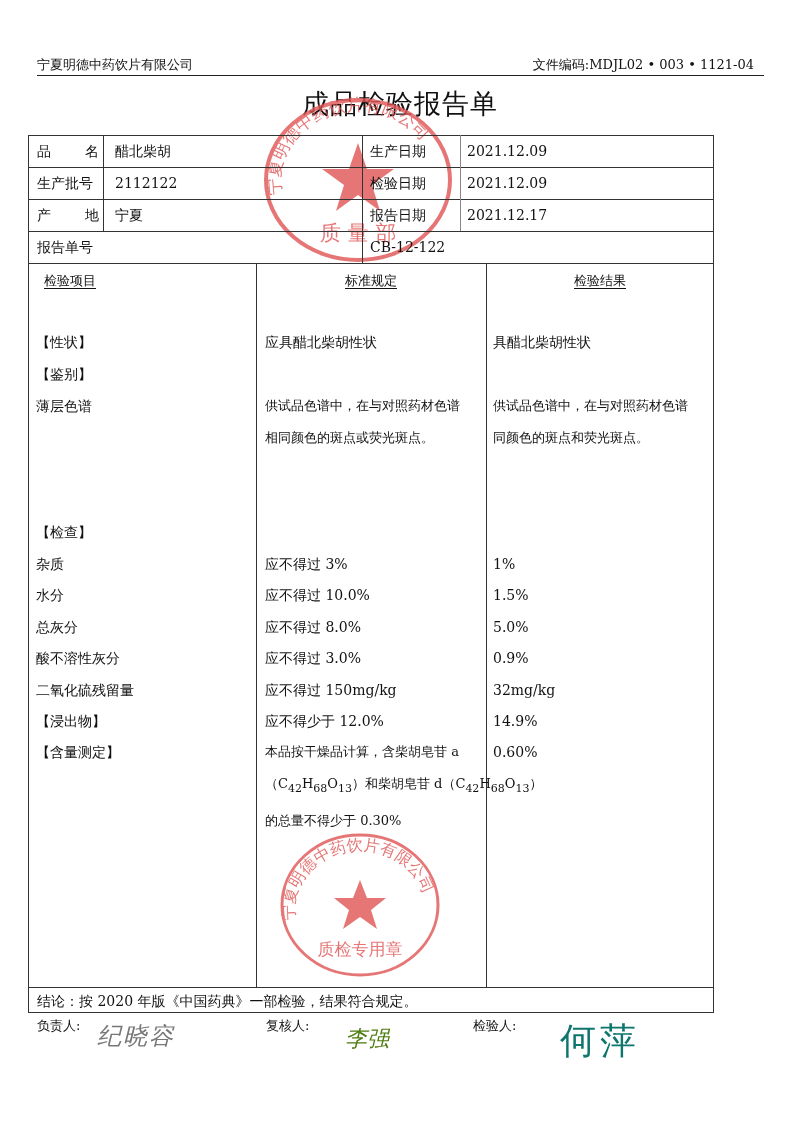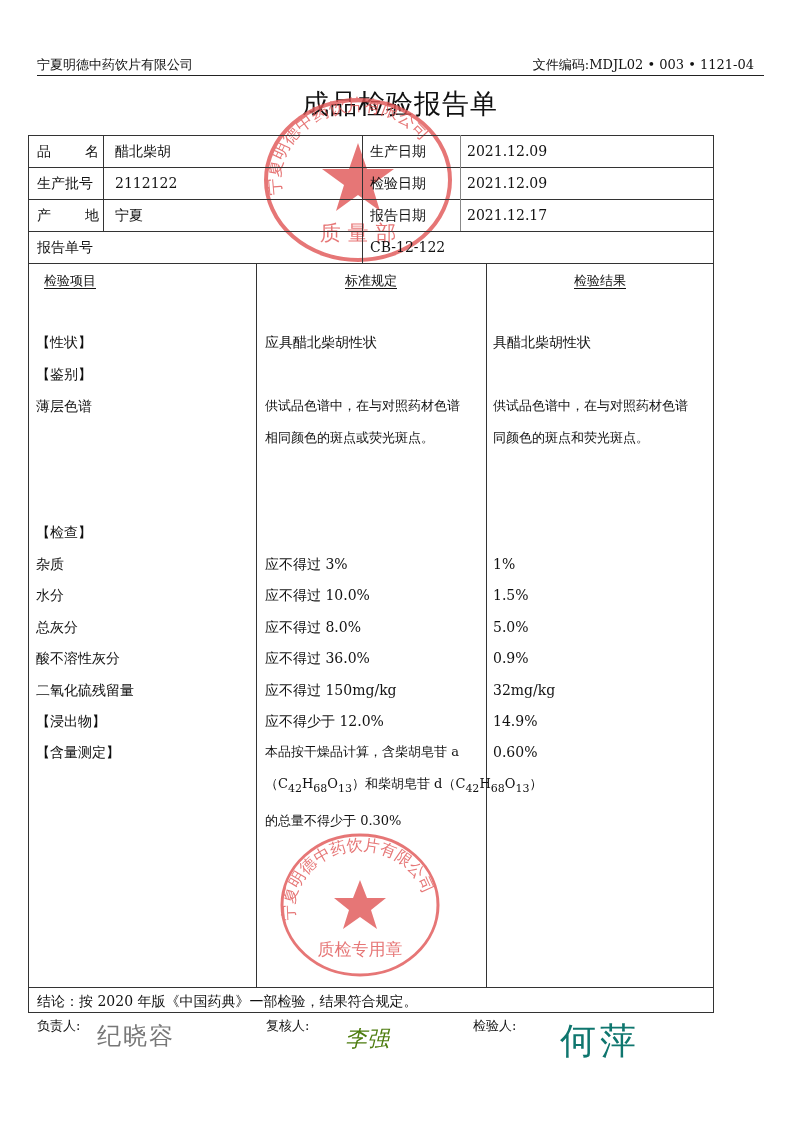--- a/index.html
+++ b/index.html
@@ -113,21 +113,21 @@
 
 <div class="row-text" style="left:36px;top:587px">水分</div>
 <div class="row-text" style="left:265px;top:587px">应不得过 10.0%</div>
 <div class="row-text" style="left:493px;top:587px">1.5%</div>
 
 <div class="row-text" style="left:36px;top:619px">总灰分</div>
 <div class="row-text" style="left:265px;top:619px">应不得过 8.0%</div>
 <div class="row-text" style="left:493px;top:619px">5.0%</div>
 
 <div class="row-text" style="left:36px;top:650px">酸不溶性灰分</div>
-<div class="row-text" style="left:265px;top:650px">应不得过 36.0%</div>
+<div class="row-text" style="left:265px;top:650px">应不得过 3.0%</div>
 <div class="row-text" style="left:493px;top:650px">0.9%</div>
 
 <div class="row-text" style="left:36px;top:682px">二氧化硫残留量</div>
 <div class="row-text" style="left:265px;top:682px">应不得过 150mg/kg</div>
 <div class="row-text" style="left:493px;top:682px">32mg/kg</div>
 
 <div class="row-text" style="left:36px;top:713px">【浸出物】</div>
 <div class="row-text" style="left:265px;top:713px">应不得少于 12.0%</div>
 <div class="row-text" style="left:493px;top:713px">14.9%</div>
 
@@ -143,17 +143,17 @@
   <ellipse cx="82" cy="75" rx="78" ry="70" fill="none" stroke="#e05555" stroke-width="3"></ellipse>
   <path id="arcBot" d="M 18 95 A 66 60 0 1 1 146 95" fill="none"></path>
   <text font-size="16" fill="#e05555" font-family="DejaVu Sans, sans-serif"><textPath href="#arcBot" startOffset="2%">宁夏明德中药饮片有限公司</textPath></text>
   <polygon points="82,50 89,68 108,68 93,80 99,99 82,87 65,99 71,80 56,68 75,68" fill="#e05555"></polygon>
   <text x="82" y="125" font-size="17" text-anchor="middle" fill="#e05555" font-family="DejaVu Sans, sans-serif">质检专用章</text>
 </svg>
 
 <div class="cell" style="left:37px;top:993px">结论：按 2020 年版《中国药典》一部检验，结果符合规定。</div>
 
 <div class="sig" style="left:37px;top:1017px">负责人:</div>
-<div class="sig" style="left:97px;top:1020px;font-size:24px;color:#777;letter-spacing:2px">纪晓容</div>
+<div class="sig" style="left:97px;top:1020px;font-size:24px;color:#777;font-style:italic;letter-spacing:2px">纪晓容</div>
 <div class="sig" style="left:266px;top:1017px">复核人:</div>
 <div class="sig" style="left:345px;top:1024px;font-size:22px;color:#4d7c0f;font-style:italic">李强</div>
 <div class="sig" style="left:473px;top:1017px">检验人:</div>
 <div class="sig" style="left:560px;top:1017px;font-size:36px;color:#0f766e;letter-spacing:4px">何萍</div>
 
 </body></html>

